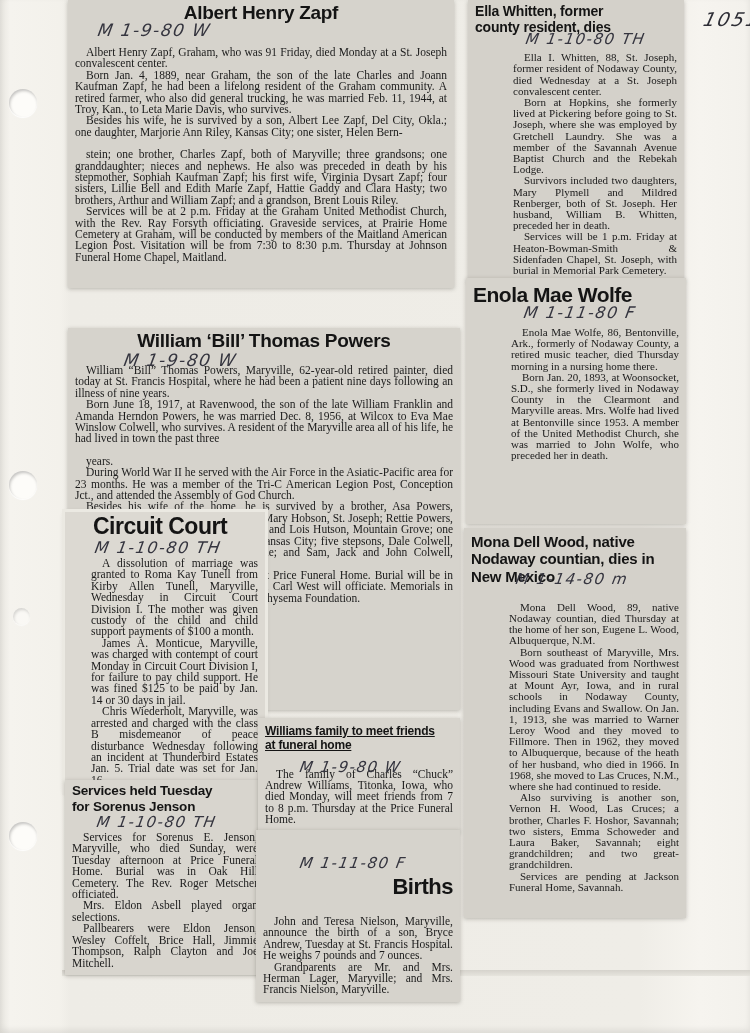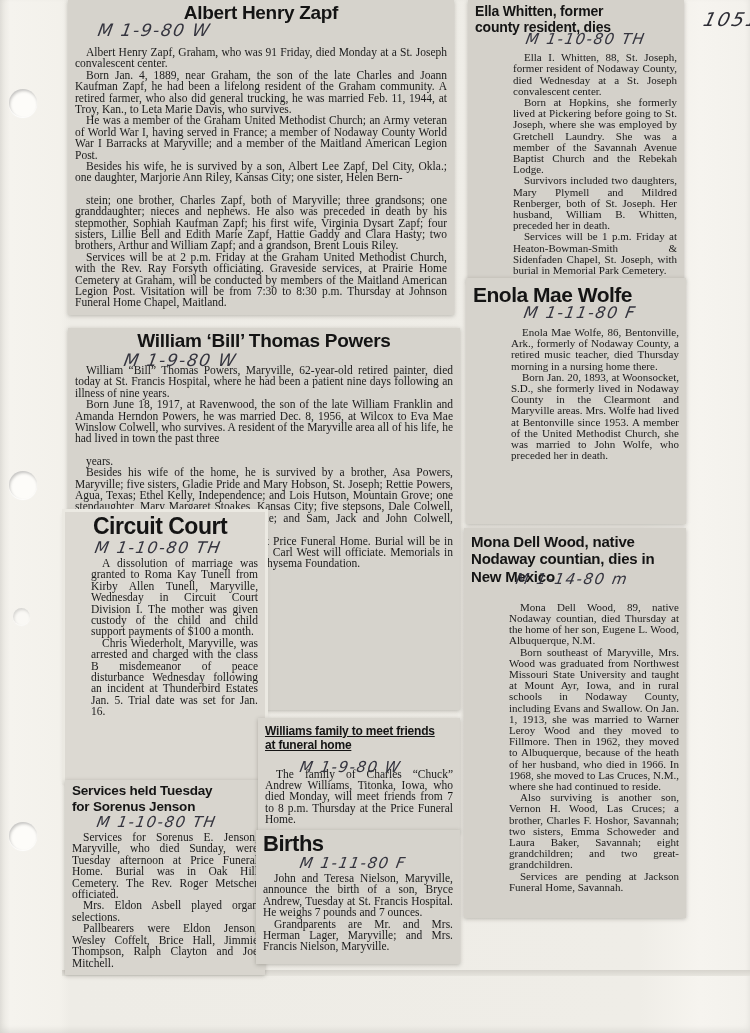--- a/index.html
+++ b/index.html
@@ -44,21 +44,21 @@
   .head-lg{
     font-family:"Liberation Sans", sans-serif;
     font-weight:bold;font-size:21px;line-height:1.0;
     margin:0;letter-spacing:-.5px;color:#141414;
   }
   .head-sm{
     font-family:"Liberation Sans", sans-serif;
     font-weight:bold;font-size:13.5px;line-height:1.15;
     margin:0;letter-spacing:-.2px;color:#141414;
   }
-  .center{text-align:left;}
+  .center{text-align:right;margin-top:43px;}
   .body{text-align:justify;}
   .body p{margin:0;text-indent:11px;}
   .ftxt{font-size:11.5px;line-height:11.4px;}   
   .ftxt2{font-size:11px;line-height:11.2px;margin-left:38px;}    
   .cols{display:flex;gap:11px;flex-direction:column;}
   .col{flex:1;}
   .handwrit{
     font-family:"DejaVu Sans", sans-serif;
     font-style:italic;
     color:#35353f;
@@ -89,51 +89,52 @@
 
   <div class="pagenum">1051</div>
 
   <article class="clip" style="left:68px;top:0;width:386px;min-height:288px;">
     <h2 class="head-xl">Albert Henry Zapf</h2>
     <div class="handwrit" style="left:30px;top:20px;font-size:17px;">M 1-9-80 W</div>
     <div class="cols" style="margin-top:24px;">
       <div class="col body ftxt">
           <p>Albert Henry Zapf, Graham, who was 91 Friday, died Monday at a St. Joseph convalescent center.</p>
           <p>Born Jan. 4, 1889, near Graham, the son of the late Charles and Joann Kaufman Zapf, he had been a lifelong resident of the Graham community. A retired farmer, who also did general trucking, he was married Feb. 11, 1944, at Troy, Kan., to Leta Marie Davis, who survives.</p>
-          <p>He was a member of the Graham United Methodist Church; an Army veteran of World War I, having served in France; a member of Nodaway County World War I Barracks at Maryville; and a member of the Maitland American Legion Post.</p>
           <p>Besides his wife, he is survived by a son, Albert Lee Zapf, Del City, Okla.; one daughter, Marjorie Ann Riley, Kansas City; one sister, Helen Bern-</p>
         </div>
       <div class="col body ftxt">
           <p>stein; one brother, Charles Zapf, both of Maryville; three grandsons; one granddaughter; nieces and nephews. He also was preceded in death by his stepmother, Sophiah Kaufman Zapf; his first wife, Virginia Dysart Zapf; four sisters, Lillie Bell and Edith Marie Zapf, Hattie Gaddy and Clara Hasty; two brothers, Arthur and William Zapf; and a grandson, Brent Louis Riley.</p>
           <p>Services will be at 2 p.m. Friday at the Graham United Methodist Church, with the Rev. Ray Forsyth officiating. Graveside services, at Prairie Home Cemetery at Graham, will be conducted by members of the Maitland American Legion Post. Visitation will be from 7:30 to 8:30 p.m. Thursday at Johnson Funeral Home Chapel, Maitland.</p>
         </div>
     </div>
   </article>
 
   <article class="clip" style="left:68px;top:328px;width:392px;min-height:382px;">
     <h2 class="head-xl">William ‘Bill’ Thomas Powers</h2>
     <div class="handwrit" style="left:56px;top:22px;font-size:17px;">M 1-9-80 W</div>
     <div class="cols" style="margin-top:14px;">
       <div class="col body ftxt">
           <p>William “Bill” Thomas Powers, Maryville, 62-year-old retired painter, died today at St. Francis Hospital, where he had been a patient nine days following an illness of nine years.</p>
           <p>Born June 18, 1917, at Ravenwood, the son of the late William Franklin and Amanda Herndon Powers, he was married Dec. 8, 1956, at Wilcox to Eva Mae Winslow Colwell, who survives. A resident of the Maryville area all of his life, he had lived in town the past three</p>
         </div>
       <div class="col body ftxt">
           <p>years.</p>
+          <p>During World War II he served with the Air Force in the Asiatic-Pacific area for 23 months. He was a member of the Tri-C American Legion Post, Conception Jct., and attended the Assembly of God Church.</p>
           <p>Besides his wife of the home, he is survived by a brother, Asa Powers, Maryville; five sisters, Gladie Pride and Mary Hobson, St. Joseph; Rettie Powers, Agua, Texas; Ethel Kelly, Independence; and Lois Hutson, Mountain Grove; one stepdaughter, Mary Margaret Stoakes, Kansas City; five stepsons, Dale Colwell, Ottawa, Kan.; Loran Colwell, Maryville; and Sam, Jack and John Colwell, Denver, Colo.; and 16 grandchildren.</p>
           <p>Services will be at 3:30 p.m. Friday at Price Funeral Home. Burial will be in Ohio Cemetery, Burlington Jct. The Rev. Carl West will officiate. Memorials in his name have been suggested to the Emphysema Foundation.</p>
         </div>
     </div>
   </article>
 
   <article class="clip pasted" style="left:65px;top:512px;width:200px;min-height:270px;background:#dcd9d2;">
     <h2 class="head-lg" style="font-size:23px;margin-left:2px;">Circuit Court</h2>
     <div class="handwrit" style="left:30px;top:26px;font-size:16px;">M 1-10-80 TH</div>
     <div class="body ftxt mt">
         <p>A dissolution of marriage was granted to Roma Kay Tunell from Kirby Allen Tunell, Maryville, Wednesday in Circuit Court Division I. The mother was given custody of the child and child support payments of $100 a month.</p>
+        <p>James A. Monticue, Maryville, was charged with contempt of court Monday in Circuit Court Division I, for failure to pay child support. He was fined $125 to be paid by Jan. 14 or 30 days in jail.</p>
         <p>Chris Wiederholt, Maryville, was arrested and charged with the class B misdemeanor of peace disturbance Wednesday following an incident at Thunderbird Estates Jan. 5. Trial date was set for Jan. 16.</p>
       </div>
   </article>
 
   <article class="clip" style="left:65px;top:780px;width:200px;min-height:186px;background:#d8d5ce;">
     <h2 class="head-sm" style="width:150px;">Services held Tuesday for Sorenus Jenson</h2>
     <div class="handwrit" style="left:32px;top:33px;font-size:15px;">M 1-10-80 TH</div>
     <div class="body ftxt" style="margin-top:18px;">
         <p>Services for Sorenus E. Jenson, Maryville, who died Sunday, were Tuesday afternoon at Price Funeral Home. Burial was in Oak Hill Cemetery. The Rev. Roger Metscher officiated.</p>
         <p>Mrs. Eldon Asbell played organ selections.</p>

